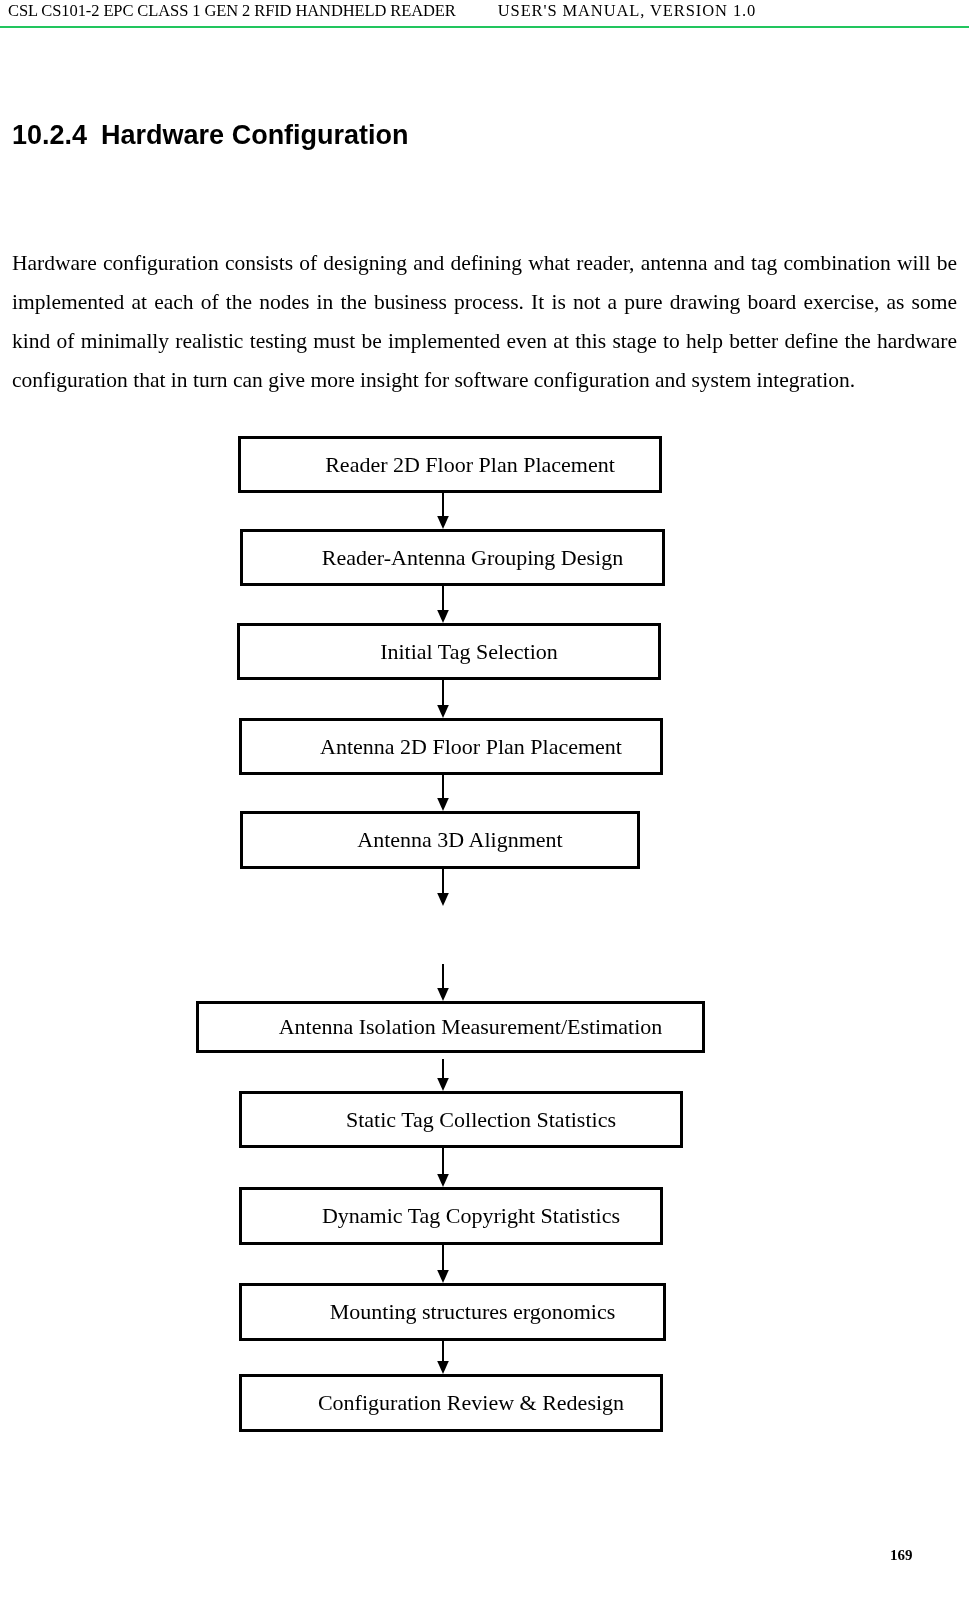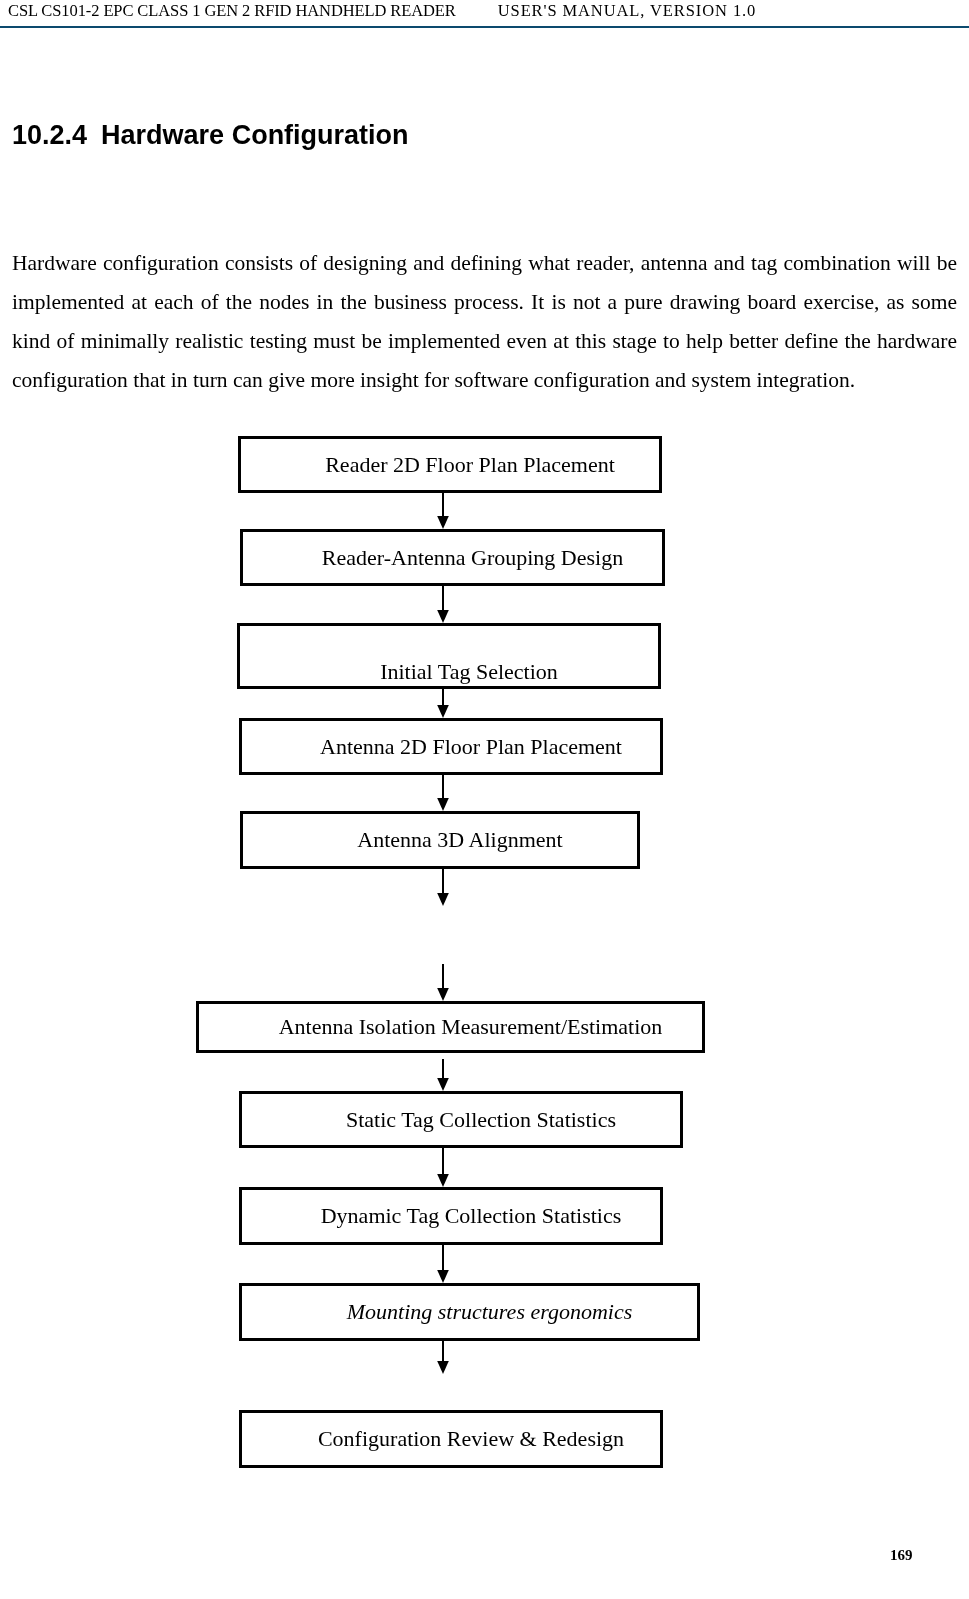--- a/index.html
+++ b/index.html
@@ -19,21 +19,21 @@
   
   #page-header {
     position: absolute;
     top: 0;
     left: 0;
     width: 969px;
     height: 28px;
     display: flex;
     align-items: flex-start;
     justify-content: flex-start;
-    border-bottom: 2px solid #0c4a6e;
+    border-bottom: 2px solid #22c55e;
     box-sizing: border-box;
   }
   #page-header .hdr-left {
     font-family: "Liberation Serif", "DejaVu Serif", serif;
     font-size: 16.5px;
     line-height: 22px;
     white-space: nowrap;
     padding-left: 8px;
     letter-spacing: -0.1px;
   }
@@ -176,41 +176,41 @@
     <div class="flow-arrow" style="left: 435px; top: 911px; height: 33px;"><svg width="16" height="33" viewBox="0 0 16 33">
         <line x1="8" y1="0" x2="8" y2="20" stroke="#000" stroke-width="2"></line>
         <polygon points="2.2,20 13.8,20 8,33" fill="#000"></polygon>
       </svg></div>
     <div class="flow-box" style="left: 238px; top: 6px; width: 424px; height: 57px;">
       <span>Reader 2D Floor Plan Placement</span>
     </div>
     <div class="flow-box" style="left: 240px; top: 99px; width: 425px; height: 57px;">
       <span>Reader-Antenna Grouping Design</span>
     </div>
-    <div class="flow-box" style="left: 237px; top: 193px; width: 424px; height: 66px; align-items: flex-end;">
+    <div class="flow-box" style="left: 237px; top: 193px; width: 424px; height: 57px;">
       <span>Initial Tag Selection</span>
     </div>
     <div class="flow-box" style="left: 239px; top: 288px; width: 424px; height: 57px;">
       <span>Antenna 2D Floor Plan Placement</span>
     </div>
     <div class="flow-box" style="left: 240px; top: 381px; width: 400px; height: 58px;">
       <span>Antenna 3D Alignment</span>
     </div>
     <div class="flow-box" style="left: 196px; top: 571px; width: 509px; height: 52px;">
       <span>Antenna Isolation Measurement/Estimation</span>
     </div>
     <div class="flow-box" style="left: 239px; top: 661px; width: 444px; height: 57px;">
       <span>Static Tag Collection Statistics</span>
     </div>
     <div class="flow-box" style="left: 239px; top: 757px; width: 424px; height: 58px;">
-      <span>Dynamic Tag Collection Statistics</span>
-    </div>
-    <div class="flow-box" style="left: 239px; top: 853px; width: 461px; height: 58px; font-style: italic;">
+      <span>Dynamic Tag Copyright Statistics</span>
+    </div>
+    <div class="flow-box" style="left: 239px; top: 853px; width: 427px; height: 58px;">
       <span>Mounting structures ergonomics</span>
     </div>
-    <div class="flow-box" style="left: 239px; top: 944px; width: 424px; height: 58px; margin-top: 36px;">
+    <div class="flow-box" style="left: 239px; top: 944px; width: 424px; height: 58px;">
       <span>Configuration Review &amp; Redesign</span>
     </div>
   </div>
 
 <div id="page-footer">
   <span id="footer-pagenum">169</span>
 </div>
 
 </body></html>

